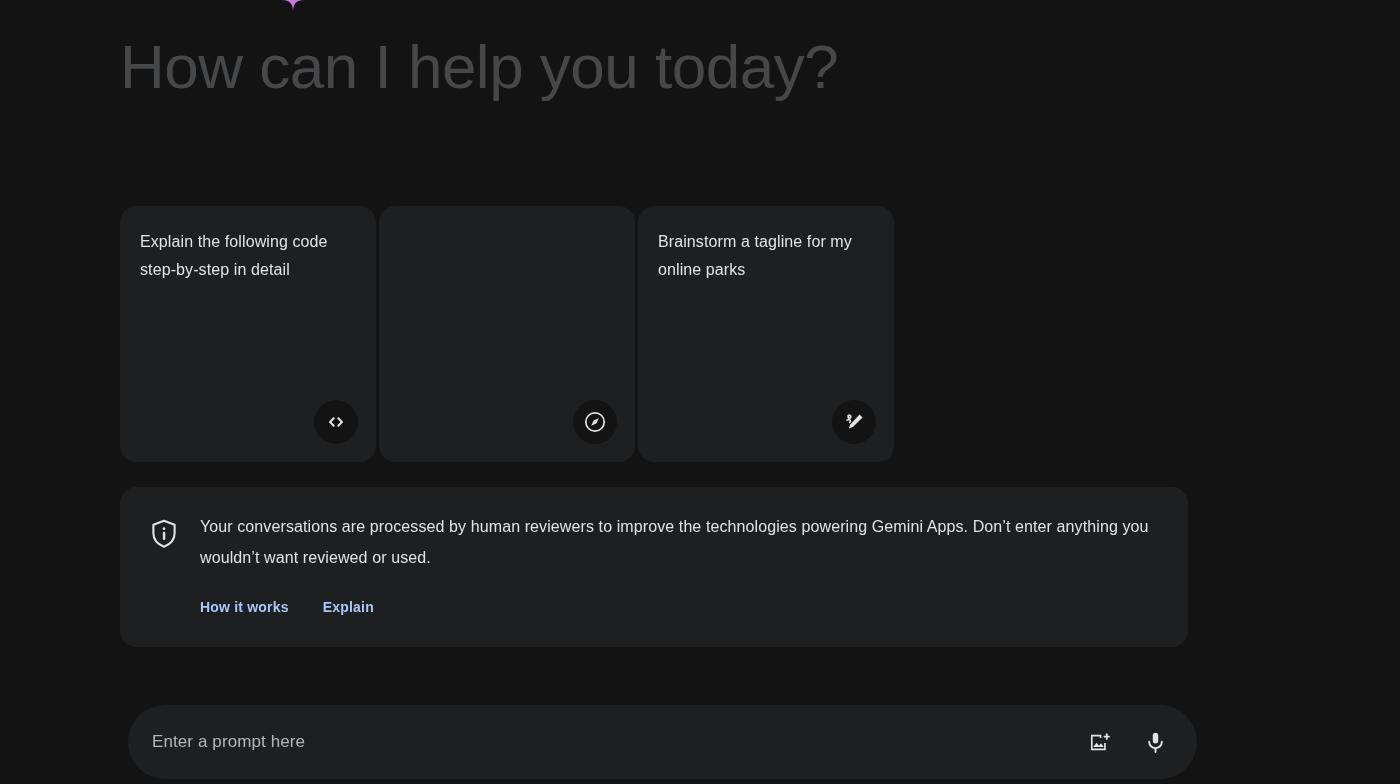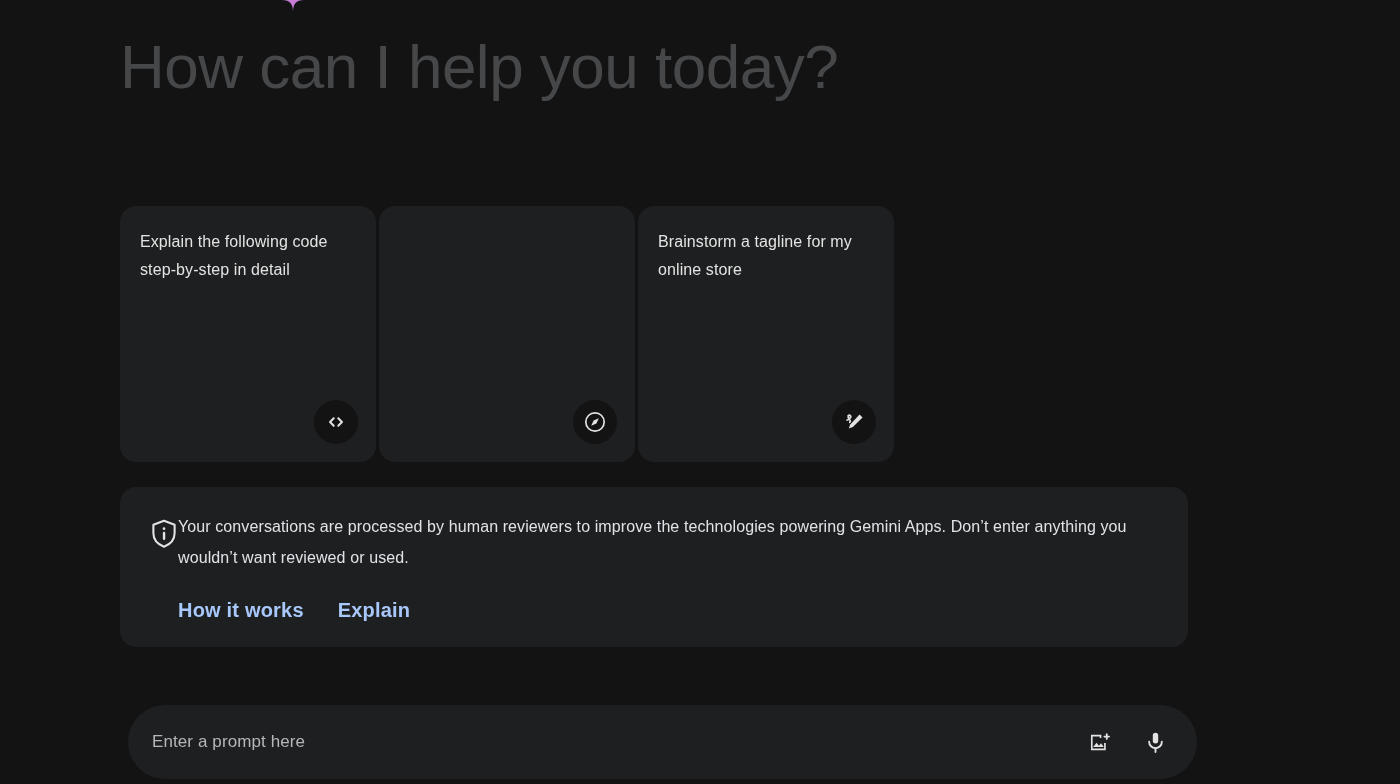--- a/index.html
+++ b/index.html
@@ -88,37 +88,38 @@
     position: absolute;
     left: 120px;
     top: 475px;
     width: 1068px;
     height: 160px;
     box-sizing: border-box;
     background: #1e1f20;
     border-radius: 16px;
     padding: 24px 28px 0 30px;
     display: flex;
+    gap: 22px;
   }
   .notice-icon { flex: 0 0 auto; padding-top: 8px; }
   .notice-body { flex: 1 1 auto; }
   .notice-text {
     font-size: 16px;
     line-height: 31px;
     color: #dfe3e8;
     letter-spacing: 0.1px;
     max-width: 950px;
   }
   .notice-actions {
     margin-top: 26px;
     display: flex;
     gap: 34px;
   }
   .notice-link {
-    font-size: 20px;
+    font-size: 14px;
     font-weight: 600;
     color: #a8c7fa;
     letter-spacing: 0.2px;
     cursor: pointer;
     user-select: none;
   }
 
   
   .prompt-bar {
     position: absolute;
@@ -187,21 +188,21 @@
     <div class="card">
       <div class="card-icon">
         <svg width="24" height="24" viewBox="0 0 24 24">
           <circle cx="12" cy="12" r="9.2" fill="none" stroke="#e3e3e3" stroke-width="1.7"></circle>
           <path d="M15.8 8.2 L10.6 10.6 L8.2 15.8 L13.4 13.4 Z" fill="#e3e3e3"></path>
         </svg>
       </div>
     </div>
 
     <div class="card">
-      <div class="card-text">Brainstorm a tagline for my online store</div>
+      <div class="card-text">Brainstorm a tagline for my online parks</div>
       <div class="card-icon">
         <svg width="23" height="23" viewBox="0 0 24 24">
           <path d="M17.3 3.6 L20.4 6.7 L10.3 16.8 L6.0 18.3 L7.5 14.0 Z" fill="#e3e3e3"></path>
           <path d="M5.2 5.0 c1.9 -1.5 3.9 0.2 2.5 1.9 c-1.3 1.6 -3.2 0.1 -1.9 -1.4" fill="none" stroke="#e3e3e3" stroke-width="1.7" stroke-linecap="round"></path>
           <path d="M4.2 9.5 c2.6 -1.6 4.5 0.6 2.8 2.4" fill="none" stroke="#e3e3e3" stroke-width="1.7" stroke-linecap="round"></path>
         </svg>
       </div>
     </div>
 
 

